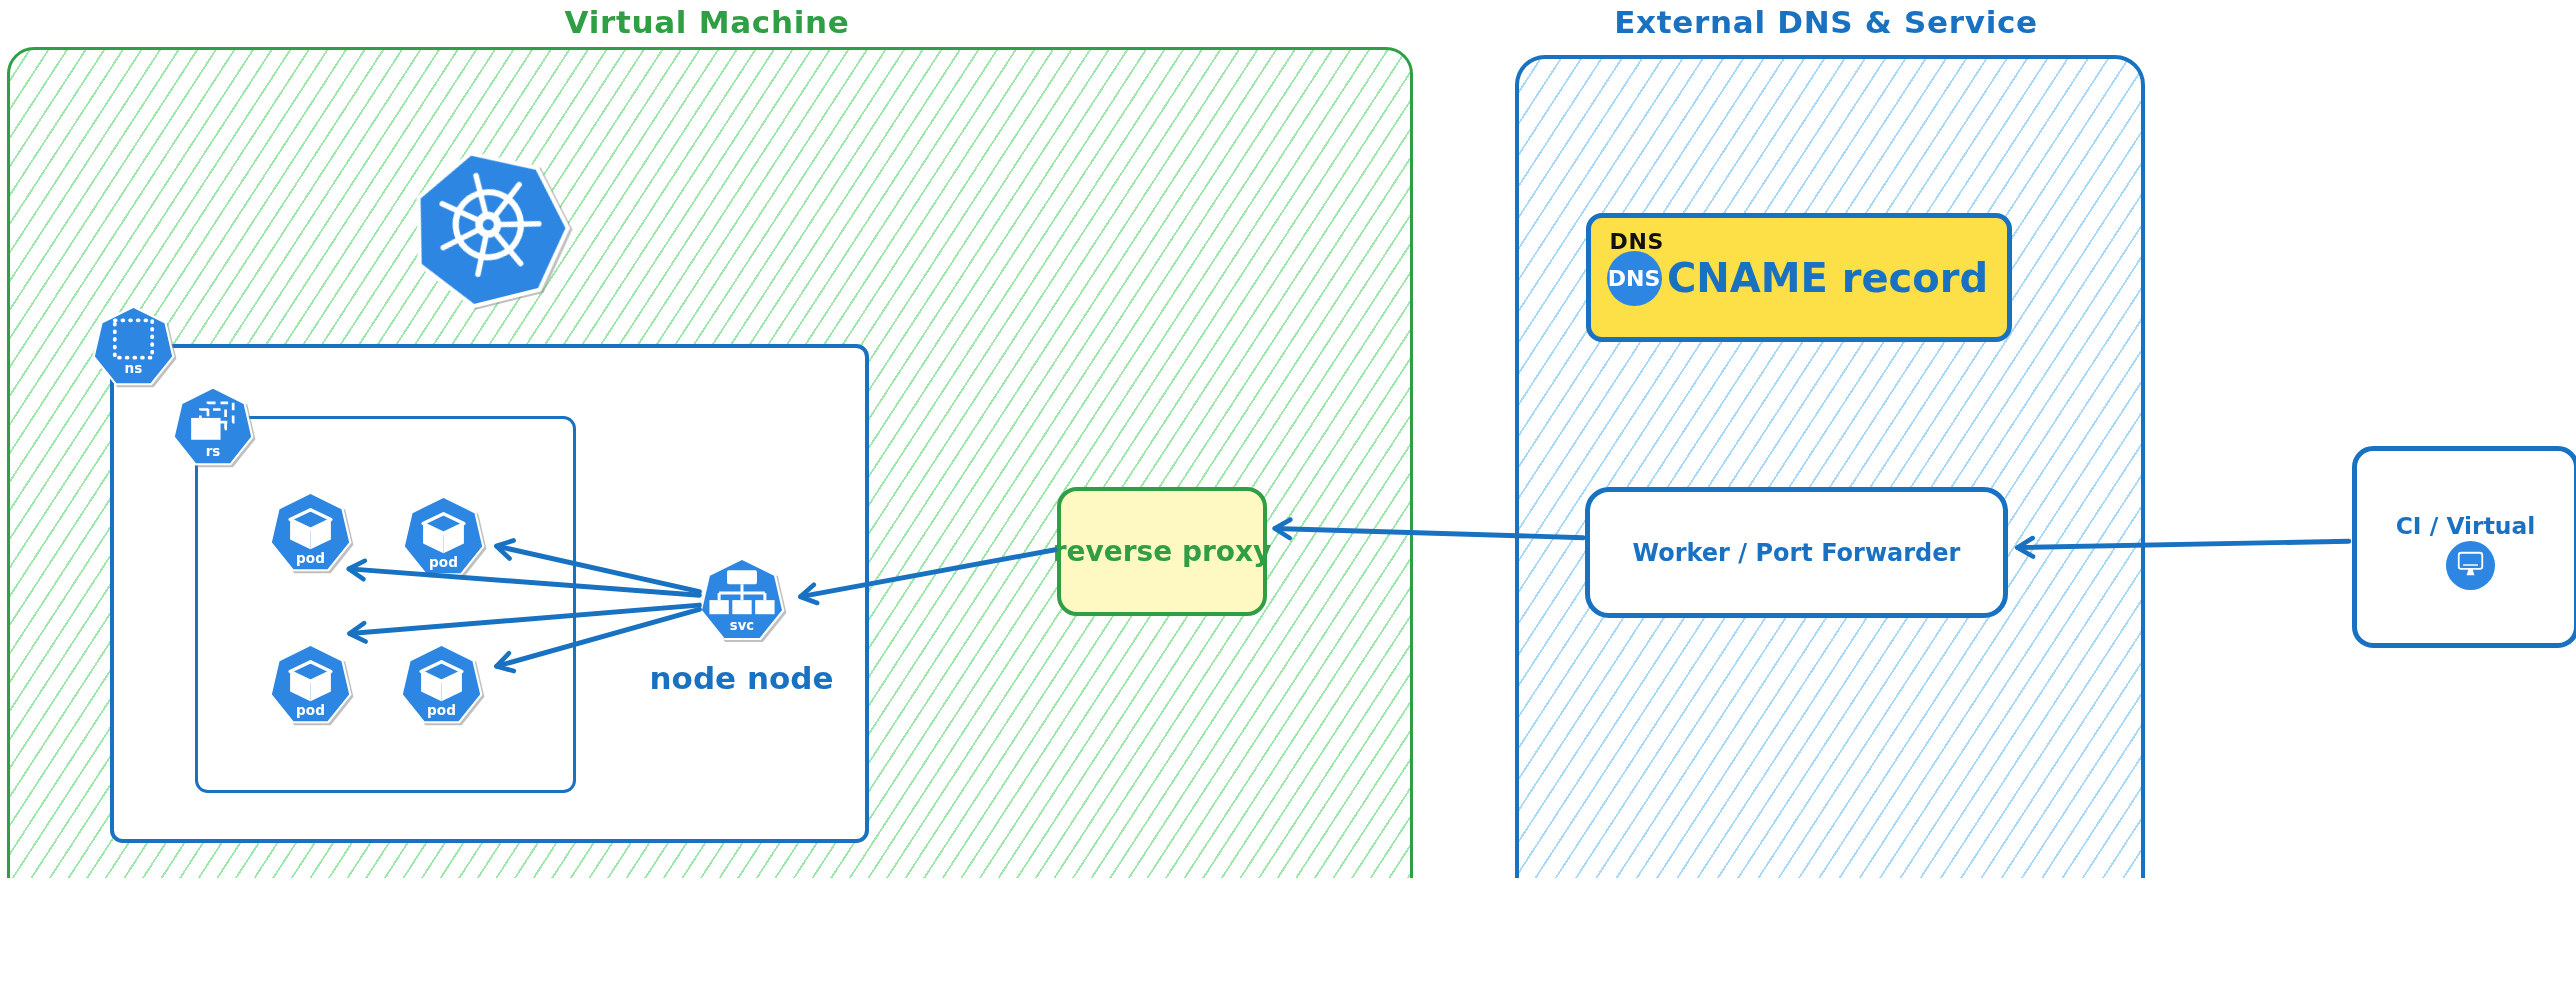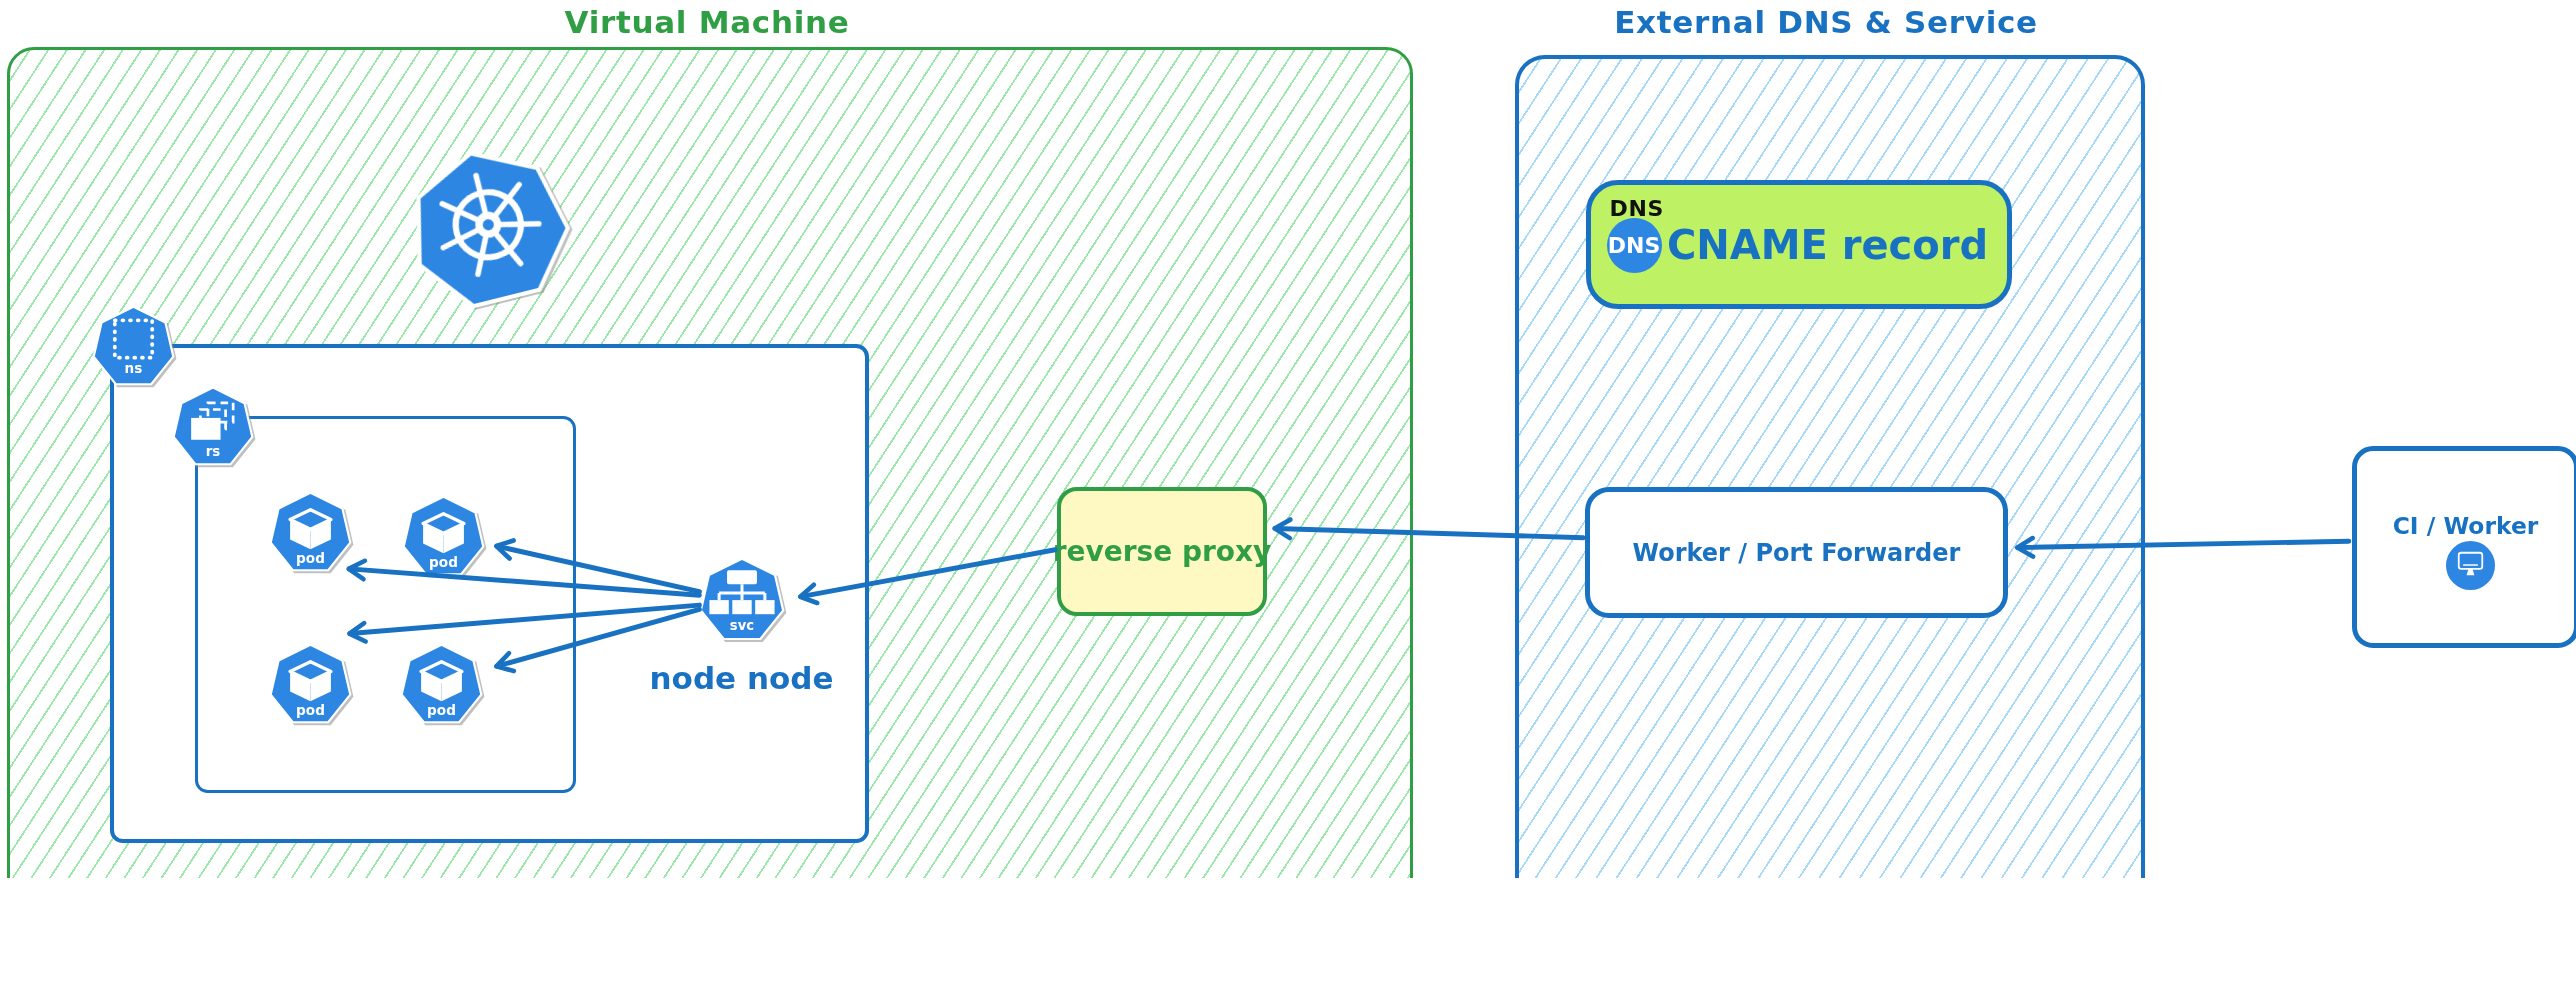--- a/index.html
+++ b/index.html
@@ -36,22 +36,22 @@
     left:195px;top:416px;width:375px;height:371px;
     background:#ffffff;border:3.6px solid #1971c2;border-radius:12.8px;
   }
   .rp-box{
     left:1057px;top:487px;width:202px;height:121px;
     background:#fef9c3;border:4.3px solid #2f9e44;border-radius:20px;
     display:flex;align-items:center;justify-content:center;
     color:#2f9e44;font-size:28px;font-weight:600;white-space:nowrap;
   }
   .cname-box{
-    left:1586px;top:180px;width:416px;height:119px;
-    background:#bef264;border:5px solid #1971c2;border-radius:32px;
+    left:1586px;top:213px;width:416px;height:119px;
+    background:#fde047;border:5px solid #1971c2;border-radius:16px;
   }
   .worker-box{
     left:1585px;top:487px;width:413px;height:121px;
     background:#ffffff;border:5px solid #1971c2;border-radius:24px;
     display:flex;align-items:center;justify-content:center;
     color:#1971c2;font-size:24px;font-weight:600;white-space:nowrap;
   }
   .ci-box{
     left:2352px;top:446px;width:217px;height:192px;
     background:#ffffff;border:5px solid #1971c2;border-radius:21px;
@@ -193,21 +193,21 @@
       <span>DNS</span>
     </div>
     <div class="abs cname-label">CNAME record</div>
   </div>
 
   <div class="abs worker-box">
     <span>Worker / Port Forwarder</span>
   </div>
 
   <div class="abs ci-box">
-    <div class="abs ci-label">CI / Worker</div>
+    <div class="abs ci-label">CI / Virtual</div>
     <svg class="abs ci-monitor" viewBox="0 0 104 104">
       <circle cx="52" cy="52" r="50" fill="#2d87e2"></circle>
       <rect x="28" y="26" width="48" height="33" rx="5" fill="none" stroke="#ffffff" stroke-width="3.6"></rect>
       <line x1="37" y1="51" x2="67" y2="51" stroke="#ffffff" stroke-width="3"></line>
       <path d="M48,59 L44,72 L60,72 L56,59 Z" fill="#ffffff"></path>
     </svg>
   </div>
 
   <svg class="abs arrows" viewBox="0 0 3628 1384">
     <defs>

